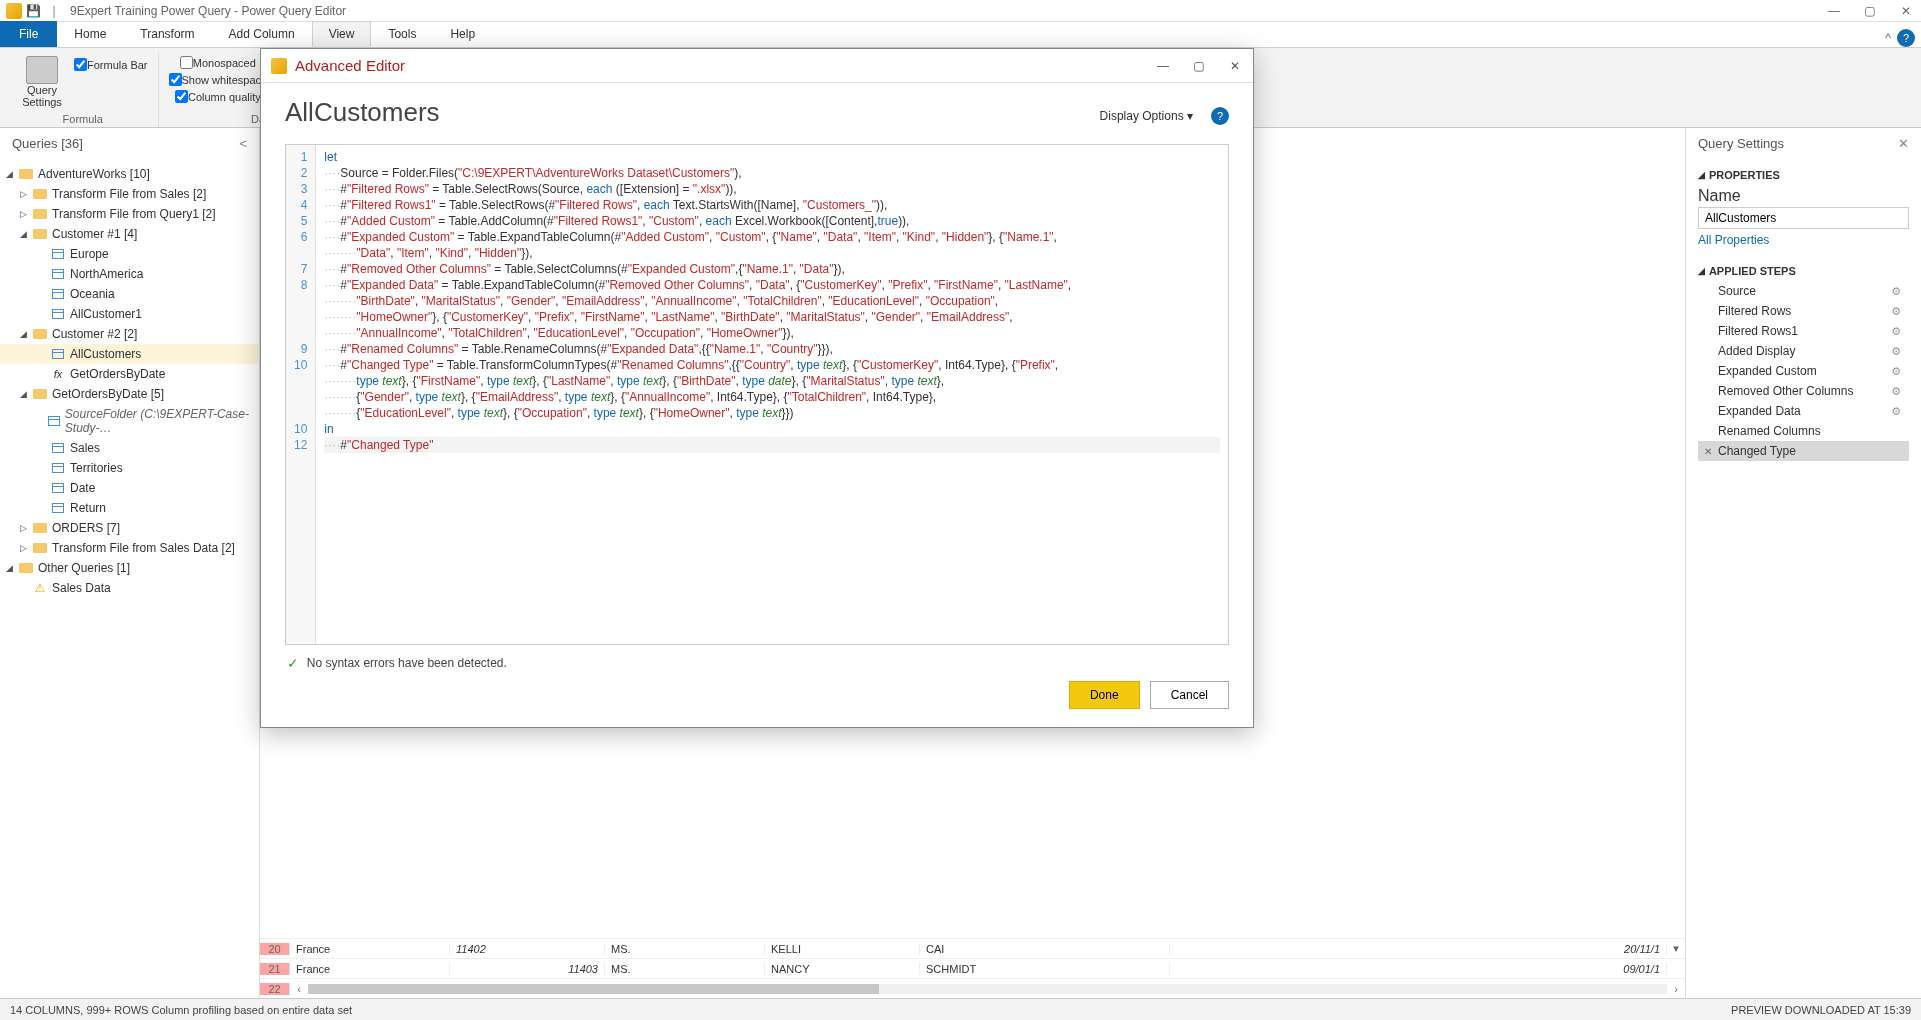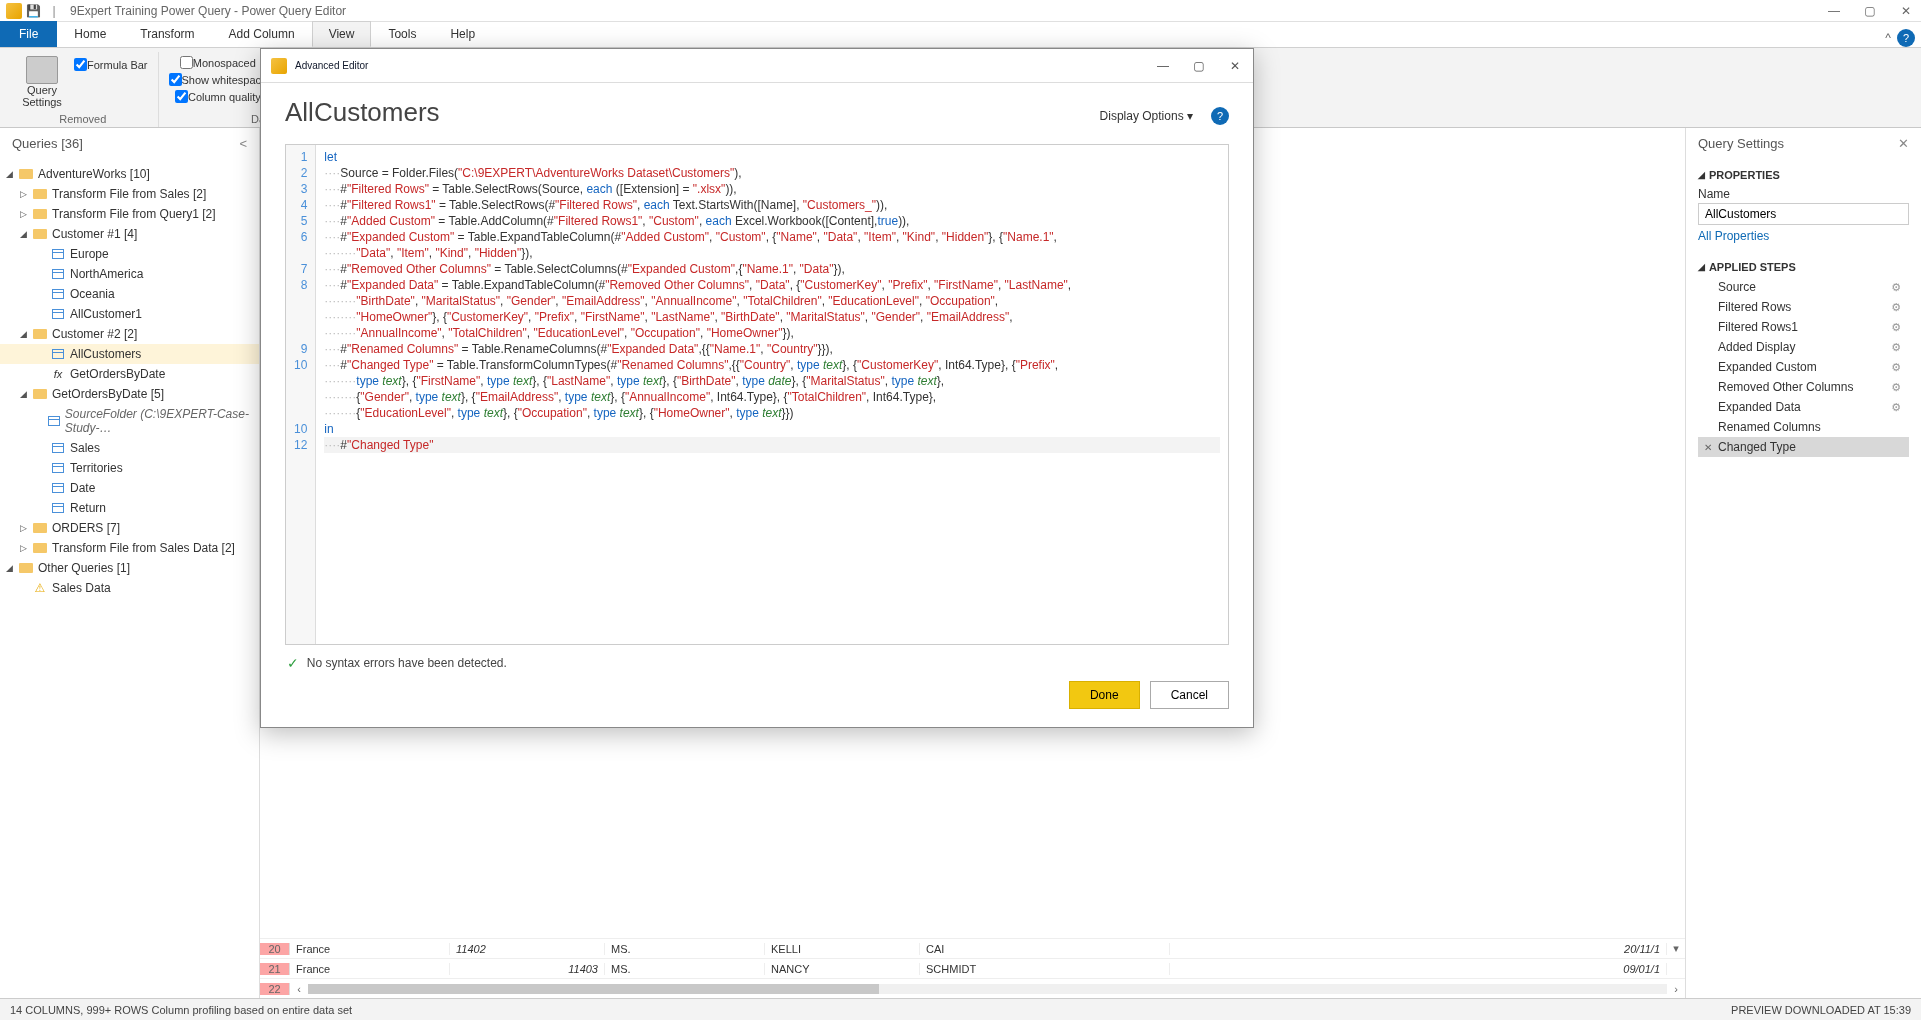--- a/index.html
+++ b/index.html
@@ -142,21 +142,21 @@
         <span style="white-space:pre-line;">Query
 Settings</span>
       </div>
       <div style="display:flex;flex-direction:column;padding-top:4px;">
         <label class="check-row">
             <input type="checkbox" checked="" style="">
             <span>Formula Bar</span>
           </label>
       </div>
     </div>
-    <div class="group-label">Removed</div>
+    <div class="group-label">Formula</div>
   </div>
   <div class="ribbon-group">
     <div class="group-body">
       <div style="display:flex;flex-direction:column;padding-top:2px;align-items:center;">
         <label class="check-row">
             <input type="checkbox" style="">
             <span>Monospaced</span>
           </label>
         <label class="check-row">
             <input type="checkbox" checked="" style="">
@@ -398,21 +398,21 @@
   <div class="settings-panel">
     <div class="settings-header">
       <span>Query Settings</span>
       <span style="cursor:pointer;color:#888;">✕</span>
     </div>
     <div class="settings-section">
       <div class="sec-title">
           <span class="arrow">◢</span>
           <span>PROPERTIES</span>
         </div>
-      <div style="font-size:12px;padding:2px 0;">Name</div>
+      <div style="font-size:16px;padding:2px 0;">Name</div>
       <input type="text" value="AllCustomers" style="">
       <div class="link">All Properties</div>
     </div>
     <div class="settings-section">
       <div class="sec-title">
           <span class="arrow">◢</span>
           <span>APPLIED STEPS</span>
         </div>
       <div class="steps-list" id="steps-list">
           <div class="step-item">
@@ -458,21 +458,21 @@
 </div>
 
 <div class="statusbar">
   <span>14 COLUMNS, 999+ ROWS    Column profiling based on entire data set</span>
   <span class="right">PREVIEW DOWNLOADED AT 15:39</span>
 </div>
 
 <div class="modal">
   <div class="modal-titlebar">
     <div class="app-ico"></div>
-    <span style="font-size:10px;color:#0f172a;">Advanced Editor</span>
+    <span style="font-size:15px;color:#b91c1c;">Advanced Editor</span>
     <div class="ctrls">
       <span>—</span>
       <span>▢</span>
       <span>✕</span>
     </div>
   </div>
   <div class="modal-body">
     <div class="header-row">
       <h1>AllCustomers</h1>
       <div class="display-opts">

